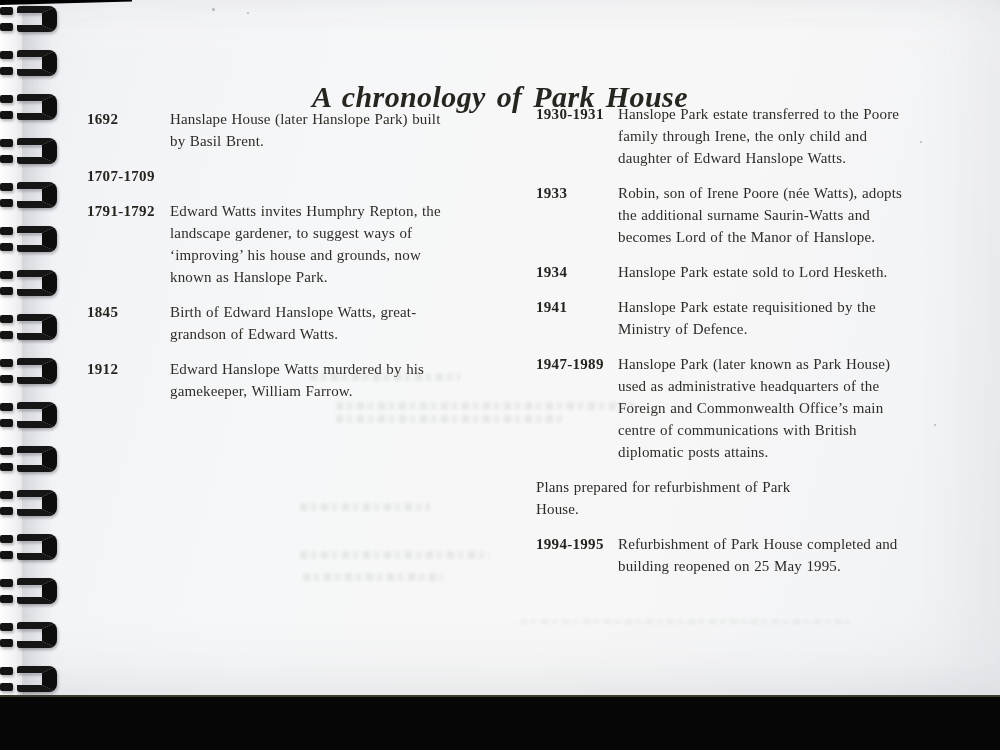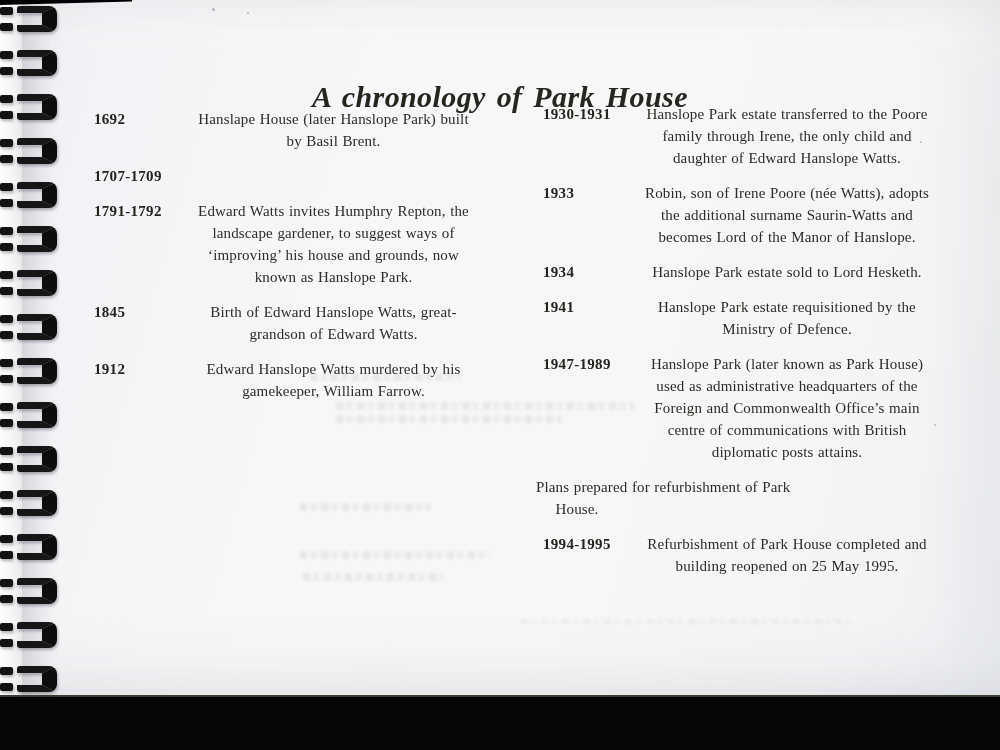--- a/index.html
+++ b/index.html
@@ -47,23 +47,23 @@
     position:absolute;left:0;top:57px;width:1000px;text-align:center;
     font-style:italic;font-weight:700;font-size:30px;line-height:40px;
     color:#26251f;letter-spacing:.4px;word-spacing:3px;
   }
   .col{position:absolute;}
   .col-left{left:87px;top:108px;width:410px;}
   .col-right{left:536px;top:103px;width:420px;}
   .row{display:grid;margin-bottom:13px;}
   .col-left .row{grid-template-columns:83px auto;}
   .col-right .row{grid-template-columns:82px auto;}
-  .date{font-weight:700;font-size:15px;line-height:22px;color:#26241f;letter-spacing:.3px;margin-left:7px;}
+  .date{font-weight:700;font-size:15px;line-height:22px;color:#26241f;letter-spacing:.3px;}
   .desc{font-size:15px;line-height:22px;color:#2e2c27;white-space:pre;
-        letter-spacing:.15px;word-spacing:.6px;text-align:center;}
+        letter-spacing:.15px;word-spacing:.6px;}
   
   .ghost{position:absolute;height:8px;opacity:.45;filter:blur(1.6px);border-radius:2px;
     background:repeating-linear-gradient(90deg,
       rgba(128,140,124,.30) 0 7px, rgba(128,140,124,.05) 7px 11px,
       rgba(128,140,124,.24) 11px 16px, rgba(128,140,124,.04) 16px 21px);}
   
   .speck{position:absolute;border-radius:50%;background:rgba(110,108,104,.45);filter:blur(.4px);}
 </style>
 </head>
 <body>

